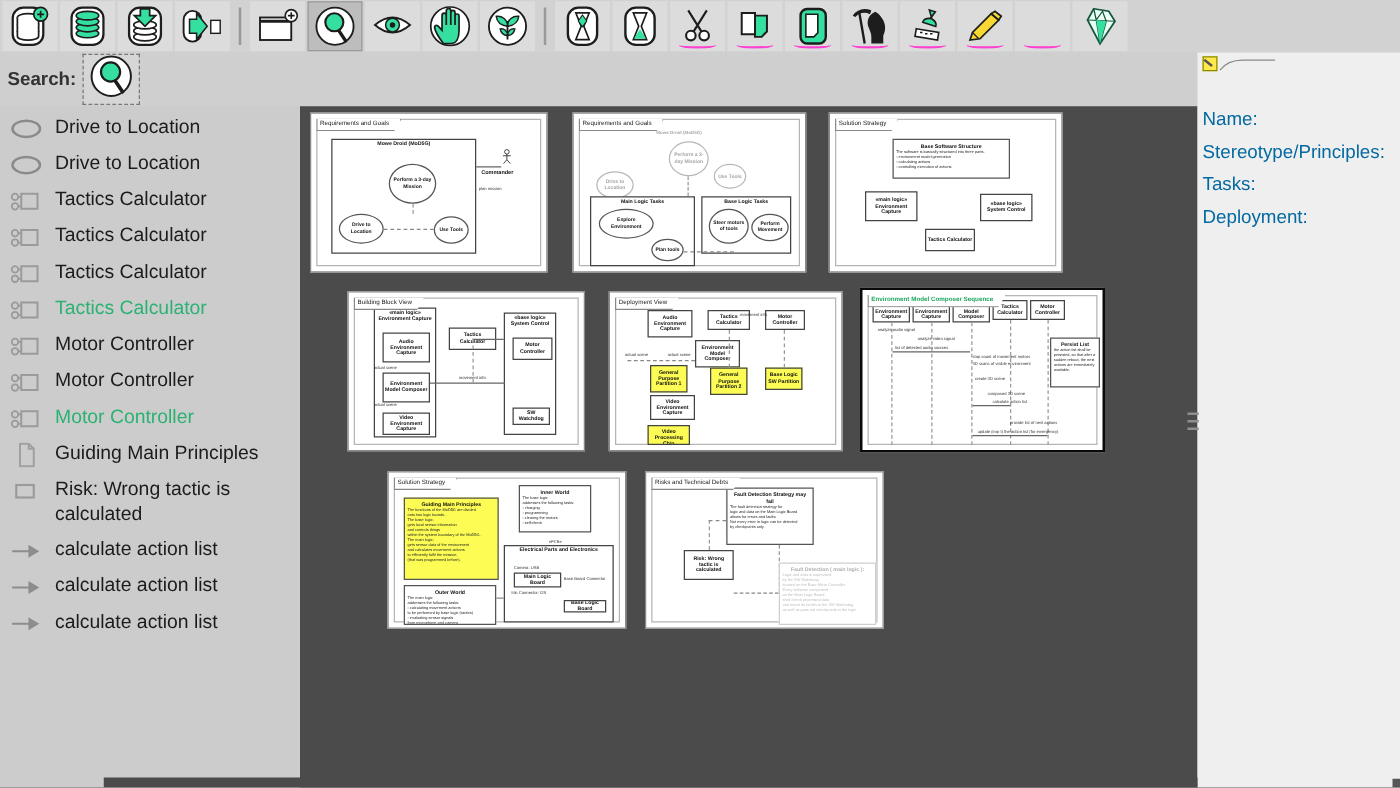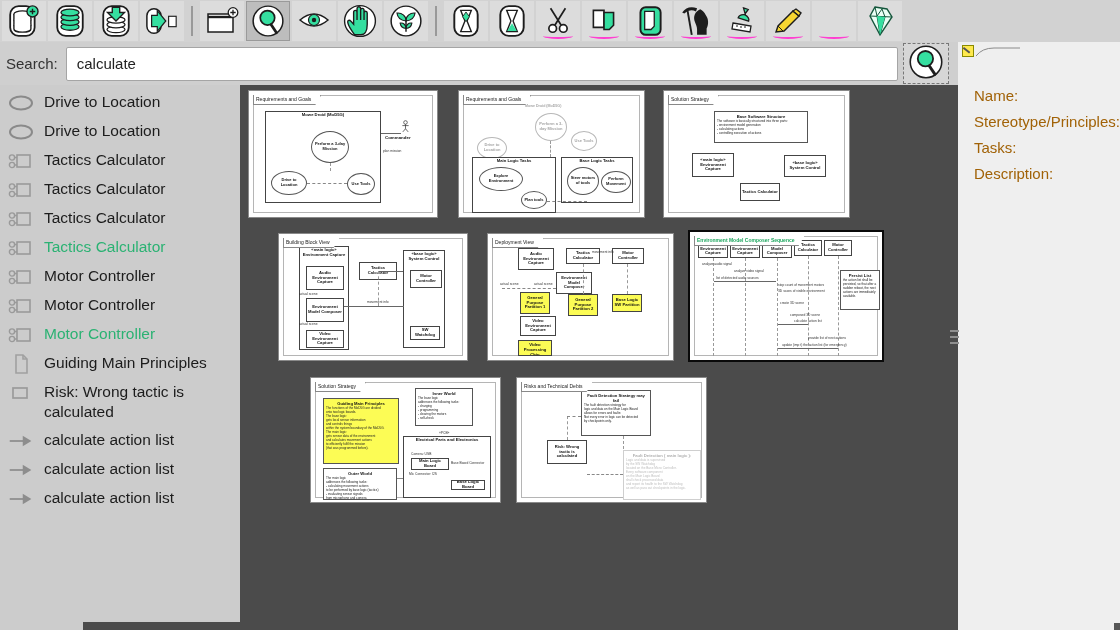--- a/index.html
+++ b/index.html
@@ -14,21 +14,21 @@
   .tbtn.selected{background:#bdbdbd;border:1px solid #9a9a9a;box-sizing:border-box;}
   .tbtn .ticon{display:flex;width:34px;height:34px;}
   .tbtn .ticon svg{width:34px;height:34px;}
   .tbtn .ul{position:absolute;bottom:2px;left:7px;width:30px;height:4px;
             border-bottom:2px solid #ff3fd1;border-radius:0 0 50% 50%;}
   .tsep{width:2px;height:30px;background:#999;margin:0 7px 0 5px;flex:none;}
 
   
   .searchrow{position:absolute;left:0;top:42px;width:958px;height:43px;background:#cfcfcf;
              display:flex;align-items:center;box-sizing:border-box;}
-  .slabel{font-size:15px;color:#333;padding-left:6px;flex:none;}
+  .slabel{font-size:15px;color:#333;padding-left:6px;flex:none;font-weight:bold;}
   .sinput{margin-left:8px;width:832px;height:34px;background:#fff;border:1px solid #a5a5a5;
           border-radius:2px;font-size:15px;color:#222;padding:0 10px;box-sizing:border-box;
           font-family:"Liberation Sans",sans-serif;flex:none;}
   .sbtn{margin-left:5px;width:46px;height:41px;background:#d6d6d6;border:1px dashed #777;
         box-sizing:border-box;display:flex;align-items:center;justify-content:center;flex:none;}
   .sbtn svg{width:36px;height:36px;}
 
   
   .sidebar{position:absolute;left:0;top:85px;width:240px;height:545px;background:#cccccc;
            padding-top:3px;box-sizing:border-box;}
@@ -68,21 +68,21 @@
   .s-txt{font-size:3.3px;color:#333;white-space:nowrap;}
   .s-txt.b{font-weight:bold;font-size:4.4px;color:#111;}
   .s-ftxt{font-size:3.6px;color:#a8a8a8;white-space:nowrap;font-weight:bold;}
   .s-hsolid{border-top:1px solid #666;}
   .s-hdash{border-top:1px dashed #888;}
   .s-vdash{border-left:1px dashed #999;}
   .s-actor svg{width:100%;height:100%;}
 
   
   .panel{position:absolute;left:958px;top:42px;width:162px;height:588px;background:#efefef;}
-  .pfield{position:absolute;left:16px;font-size:15px;color:#a16207;white-space:nowrap;}
+  .pfield{position:absolute;left:4px;font-size:15px;color:#0369a1;white-space:nowrap;}
   .corner{position:absolute;left:4px;top:3px;display:flex;align-items:flex-start;}
   .yicon{width:12px;height:12px;background:#ffe94d;border:1px solid #8a8a00;box-sizing:border-box;position:relative;flex:none;}
   .yicon::after{content:"";position:absolute;left:1px;top:1px;width:8px;height:1.5px;background:#555;transform:rotate(38deg);transform-origin:0 0;}
   .cline{margin-top:1px;}
 
   
   .grip{position:absolute;left:950px;top:330px;width:9px;display:flex;flex-direction:column;gap:4px;}
   .grip i{height:2px;background:#8f8f8f;display:block;}
   .bottombar{position:absolute;left:83px;top:622px;width:875px;height:8px;background:#4b4b4b;}
   .btick{position:absolute;left:1114px;top:623px;width:6px;height:7px;background:#565656;}
@@ -277,21 +277,20 @@
           <path d="M12 3 24 5 29 13 17 31 7 12Z" fill="#eafff5" stroke="#14563b" stroke-width="1.4"></path>
           <path d="M7 12 29 13M12 3l2 9 5-7 3 8M17 31 14 12M17 31 22 13" stroke="#14563b" stroke-width="1" fill="none"></path>
           <path d="M14 12l8 1-5 18z" fill="#35dfa0"></path>
         </svg>
       </span>
     </div>
   </div>
 
 <div class="searchrow">
   <span class="slabel">Search:</span>
-  <input class="sinput" value="calculate" style="">
   <div class="sbtn">
     <span><svg viewBox="0 0 32 32">
           <circle cx="16" cy="16" r="14" fill="#fff" stroke="#1d1d1d" stroke-width="1.4"></circle>
           <circle cx="15.5" cy="13" r="6.8" fill="#35dfa0" stroke="#1d1d1d" stroke-width="1.6"></circle>
           <path d="M19 19.5 L24 27" stroke="#1d1d1d" stroke-width="2.6" stroke-linecap="round"></path>
         </svg></span>
   </div>
 </div>
 
 <div class="sidebar" id="sidebar">
@@ -605,21 +604,21 @@
 <div class="panel">
   <div class="corner">
     <span class="yicon"></span>
     <svg class="cline" width="46" height="12">
         <path d="M2 10 q6 -8 18 -8 h26" stroke="#8a8a8a" fill="none"></path>
       </svg>
   </div>
   <div class="pfield" style="top:45px">Name:</div>
   <div class="pfield" style="top:71px">Stereotype/Principles:</div>
   <div class="pfield" style="top:97px">Tasks:</div>
-  <div class="pfield" style="top:123px">Description:</div>
+  <div class="pfield" style="top:123px">Deployment:</div>
 </div>
 
 <div class="grip">
     <i></i>
     <i></i>
     <i></i>
   </div>
 <div class="bottombar"></div>
 <div class="btick"></div>
 

